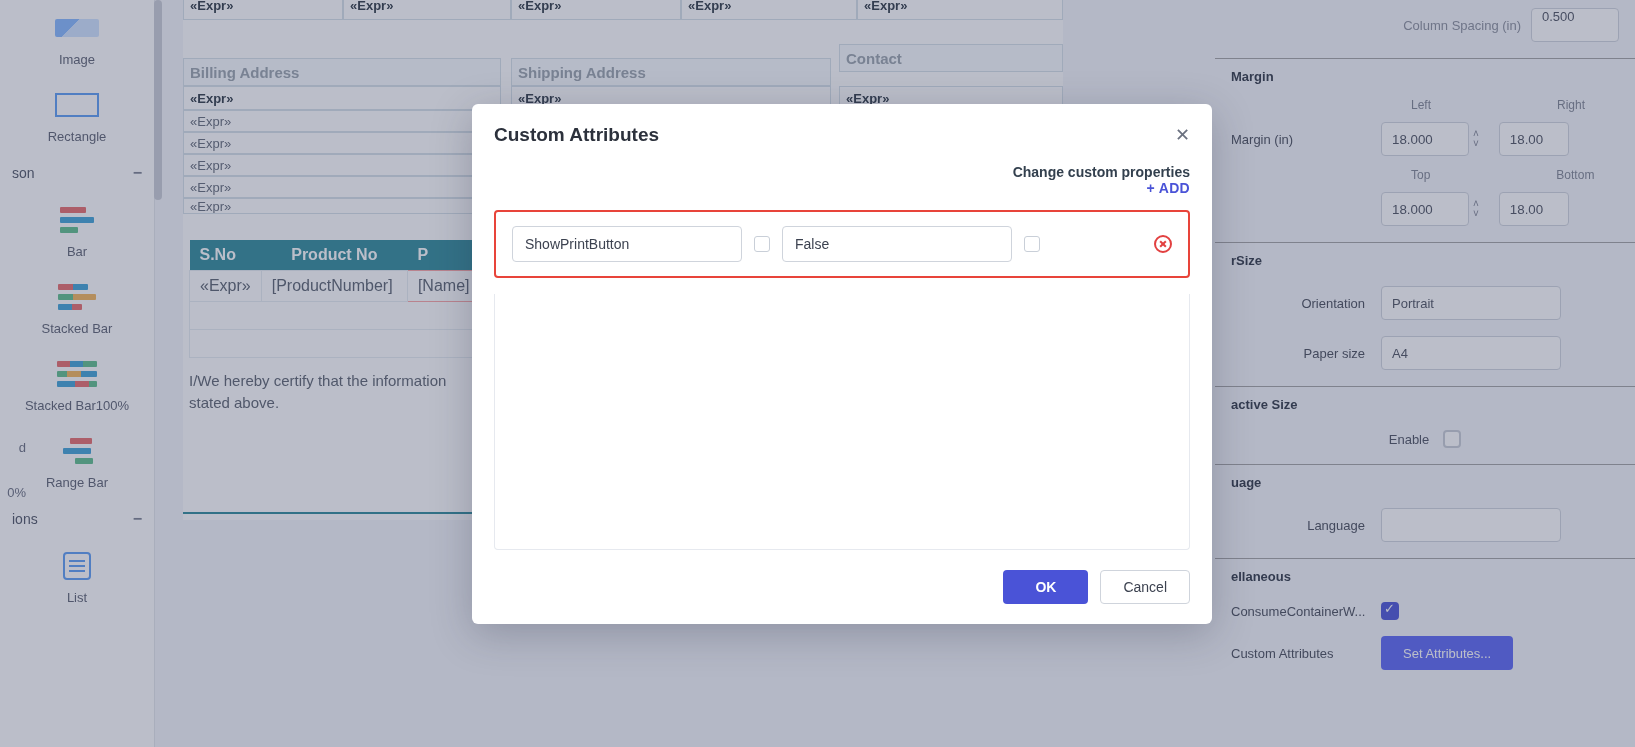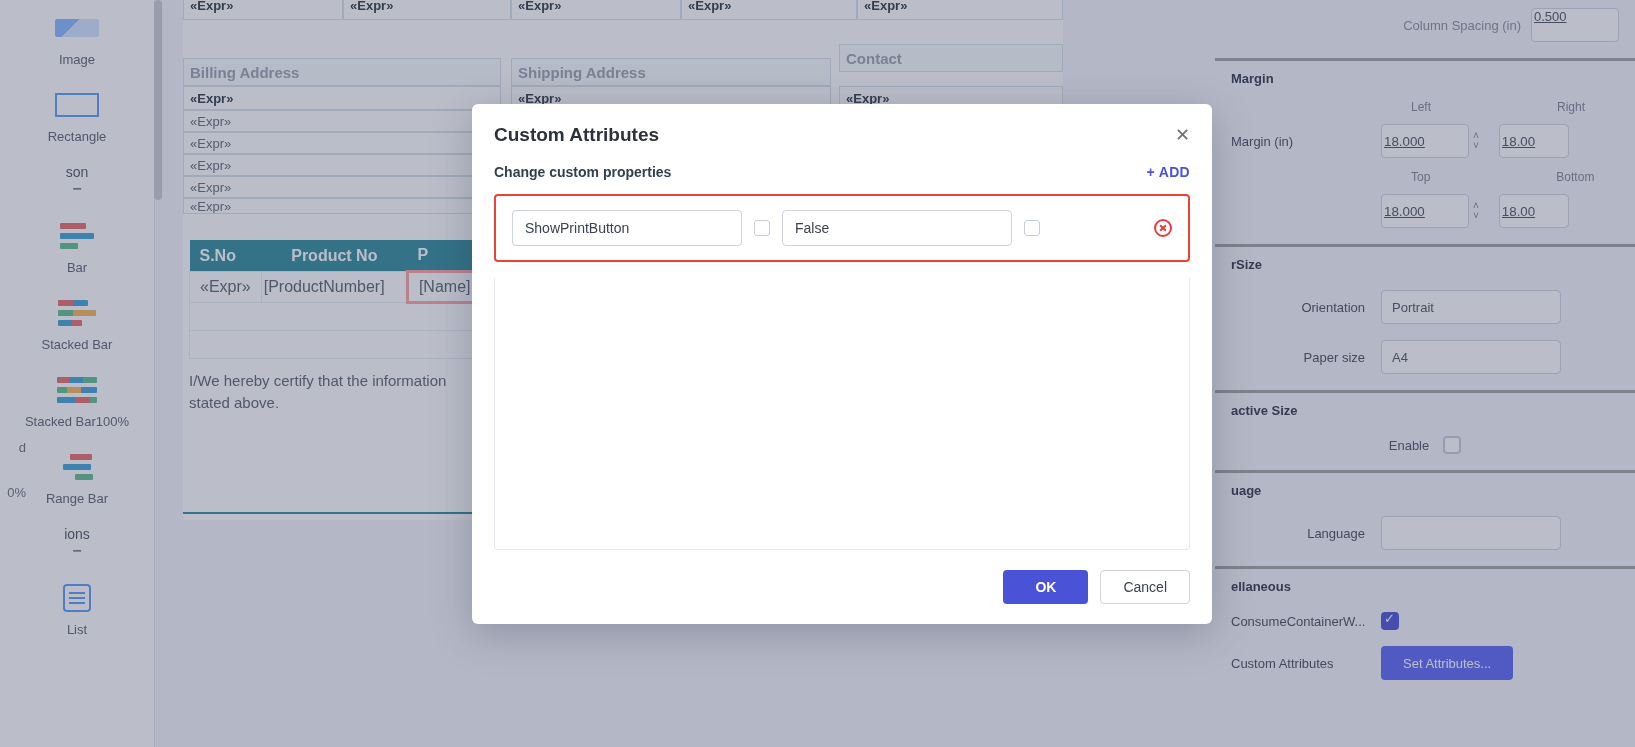--- a/index.html
+++ b/index.html
@@ -6,56 +6,56 @@
 body { width: 1635px; height: 747px; overflow: hidden; background: #f5f6fa; position: relative; }
 
 
 .scrim { position: absolute; inset: 0; background: rgba(60, 70, 100, 0.35); z-index: 50; }
 
 
 .left-sidebar { position: absolute; left: 0; top: 0; width: 155px; height: 100%; background: #fff; border-right: 1px solid #e3e6ec; display: flex; flex-direction: column; }
 .left-scroll { position: absolute; right: -8px; top: 0; width: 8px; height: 200px; background: #c9cdd6; border-radius: 4px; }
 .tool-item { display: flex; flex-direction: column; align-items: center; justify-content: center; padding: 14px 0 10px; color: #5d6272; font-size: 13px; }
 .tool-icon { width: 48px; height: 28px; margin-bottom: 10px; display: flex; align-items: center; justify-content: center; }
-.tool-item.section { flex-direction: column; justify-content: space-between; padding: 10px 12px; font-size: 14px; color: #4e5464; }
+.tool-item.section { flex-direction: row; justify-content: space-between; padding: 10px 12px; font-size: 14px; color: #4e5464; }
 .tool-item.section .minus { color: #7b8090; font-size: 16px; font-weight: 600; }
 .narrow-col { position: absolute; left: 0; top: 440px; width: 30px; display:flex; flex-direction:column; align-items:flex-end; gap:30px; color:#6a6f80; font-size:13px; padding-right:4px;}
 
 
 .canvas { position: absolute; left: 183px; top: 0; width: 880px; height: 520px; background: #fff; }
 .grid-cell { position: absolute; border: 1px solid #d6e0e8; color: #636a78; font-size: 13px; display:flex; align-items:center; padding: 0 6px; background:#fff; }
 .grid-head { font-weight:600; color:#3e4452; background:#f7fbfd; }
 .expr { font-weight:700; color:#2f3a46; }
 .hdr-row td { background: #2e8b9a !important; color: #fff; font-weight: 600; }
 .data-row td { color: #5a626f; }
 .cert { position:absolute; left:6px; top:370px; color:#5c636f; font-size:15px; line-height:22px; }
 .sep { position:absolute; left:0; right:0; top:512px; height:2px; background:#2e8b9a; }
 
 
 .right-panel { position: absolute; right: 0; top: 0; width: 420px; height: 100%; display:flex; flex-direction:column; font-size:13px; color:#4c5160; }
 .rp-row { display:flex; align-items:center; padding: 8px 16px; }
 .rp-label { width: 150px; color:#474c5a; }
-.rp-input { width: 88px; height: 34px; border:1px solid #d0d5dd; border-radius:4px; background:#fff; padding: 0 2px; color:#4d5260;text-decoration:underline; }
-.rp-section { padding: 10px 16px; font-weight:600; color:#2f3745; border-top:3px solid #a3a3a3; margin-top:8px; }
+.rp-input { width: 88px; height: 34px; border:1px solid #d0d5dd; border-radius:4px; background:#fff; padding: 0 10px; color:#4d5260; }
+.rp-section { padding: 10px 16px; font-weight:600; color:#2f3745; border-top:1px solid #a3a3a3; margin-top:8px; }
 .rp-sub { display:flex; gap: 30px; padding: 4px 16px 2px; color:#7f8593; font-size:12px; }
 .rp-spinbtns { display:flex; flex-direction:column; margin-left:4px; }
 .rp-spinbtns span { font-size:10px; color:#7c8190; line-height:10px; cursor:pointer; }
 .rp-select { height:34px; border:1px solid #d0d5dd; border-radius:4px; background:#fff; padding:12px 10px; min-width:180px; display:flex; align-items:center; color:#4d5260; }
 .rp-check { width:18px; height:18px; border-radius:4px; border:2px solid #4a53d7; background:#4a53d7; position:relative; }
 .rp-check::after { content:"✓"; position:absolute; left:1px; top:-3px; color:#fff; font-size:13px; }
 .rp-check.empty { background:#fff; border-color:#c8cdd6; }
 .rp-check.empty::after { content:""; }
 .set-btn { background:#5b66f5; color:#fff; height:34px; border:none; border-radius:4px; padding:0 22px; font-size:13px; }
 
 
 .modal { position:absolute; left:472px; top:104px; width:740px; height:520px; background:#fff; border-radius:6px; box-shadow:0 10px 40px rgba(30,35,60,.25); z-index:100; display:flex; flex-direction:column; }
 .modal-hd { display:flex; align-items:center; justify-content:space-between; padding: 20px 22px 10px; }
 .modal-title { font-size:19px; font-weight:600; color:#2c313c; }
 .close-x { color:#6b7180; font-size:18px; cursor:pointer; }
-.modal-sub { display:flex; align-items:flex-end; justify-content:space-between; padding: 8px 22px 14px; }
+.modal-sub { display:flex; align-items:flex-end; justify-content:space-between; padding: 8px 22px 14px; flex-direction: column; }
 .modal-sub .lbl { font-weight:600; color:#33404e; font-size:14px; }
 .add-link { color:#4a53d7; font-weight:700; font-size:14px; cursor:pointer; letter-spacing:.3px; }
 .modal-body { margin: 0 22px 16px; border:2px solid #e8443a; border-radius:4px; padding: 14px 16px; flex: 0 0 auto; }
 .attr-row { display:flex; align-items:center; gap:12px; }
 .attr-input { flex:0 0 230px; height:36px; border:1px solid #cfd4dc; border-radius:4px; padding:0 12px; font-size:14px; color:#3c4250; background:#fff; }
 .mini-check { width:16px; height:16px; border:1px solid #c9cfd8; border-radius:3px; background:#fff; }
 .del-ic { width:18px; height:18px; border:2px solid #e24040; border-radius:50%; position:relative; margin-left:auto; cursor:pointer; }
 .del-ic::before, .del-ic::after { content:""; position:absolute; left:3px; top:6px; width:8px; height:2px; background:#e24040; }
 .del-ic::before { transform:rotate(45deg); }
 .del-ic::after { transform:rotate(-45deg); }
@@ -177,22 +177,22 @@
   <div style="position:absolute;left:6px;top:240px">
     <table style="border-collapse:collapse">
       <tbody>
           <tr class="hdr-row">
         <td style="padding:0 10px;background:#3b98a6">S.No</td>
         <td style="padding:6px 30px;background:#3b98a6">Product No</td>
         <td style="padding:6px 10px;background:#3b98a6">P</td>
       </tr>
       <tr class="data-row">
         <td style="padding:6px 10px;border:1px solid #e7edf1">«Expr»</td>
-        <td style="padding:6px 2px;border:1px solid #e7edf1">[ProductNumber]</td>
-        <td style="padding:4px 10px;border:3px solid #fca5a5">[Name]</td>
+        <td style="padding:6px 10px;border:1px solid #e7edf1">[ProductNumber]</td>
+        <td style="padding:4px 10px;border:1px solid #fca5a5">[Name]</td>
       </tr>
       <tr>
             <td colspan="3" style="height:28px;border:1px solid #e7edf1"></td>
           </tr>
       <tr>
             <td colspan="3" style="height:28px;border:1px solid #e7edf1"></td>
           </tr>
     </tbody>
       </table>
   </div>

